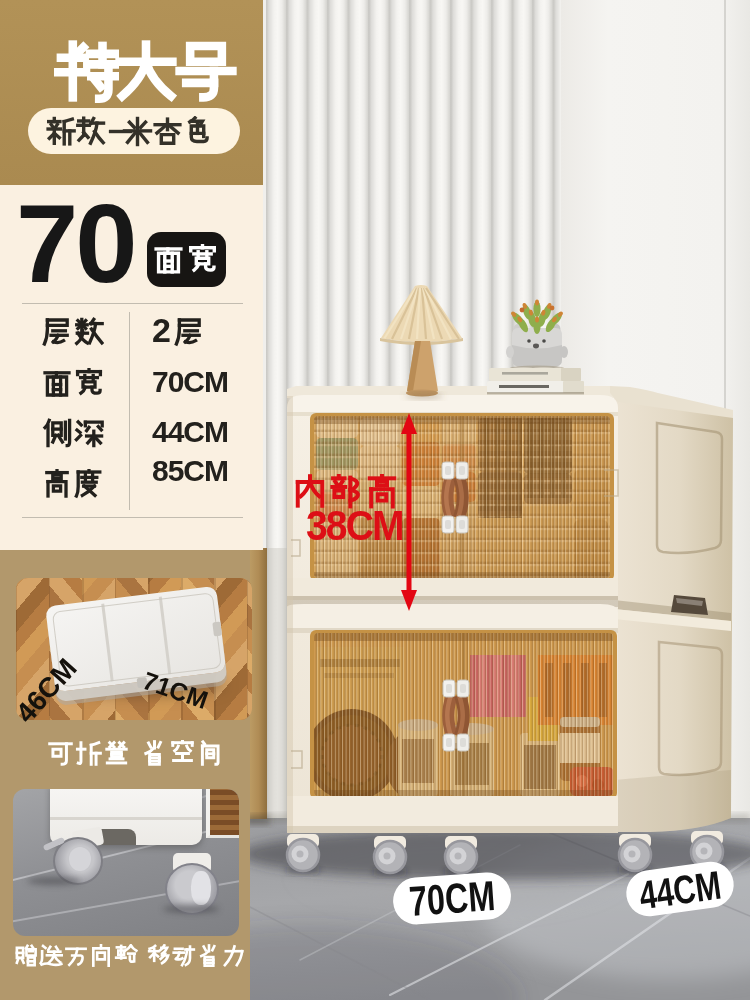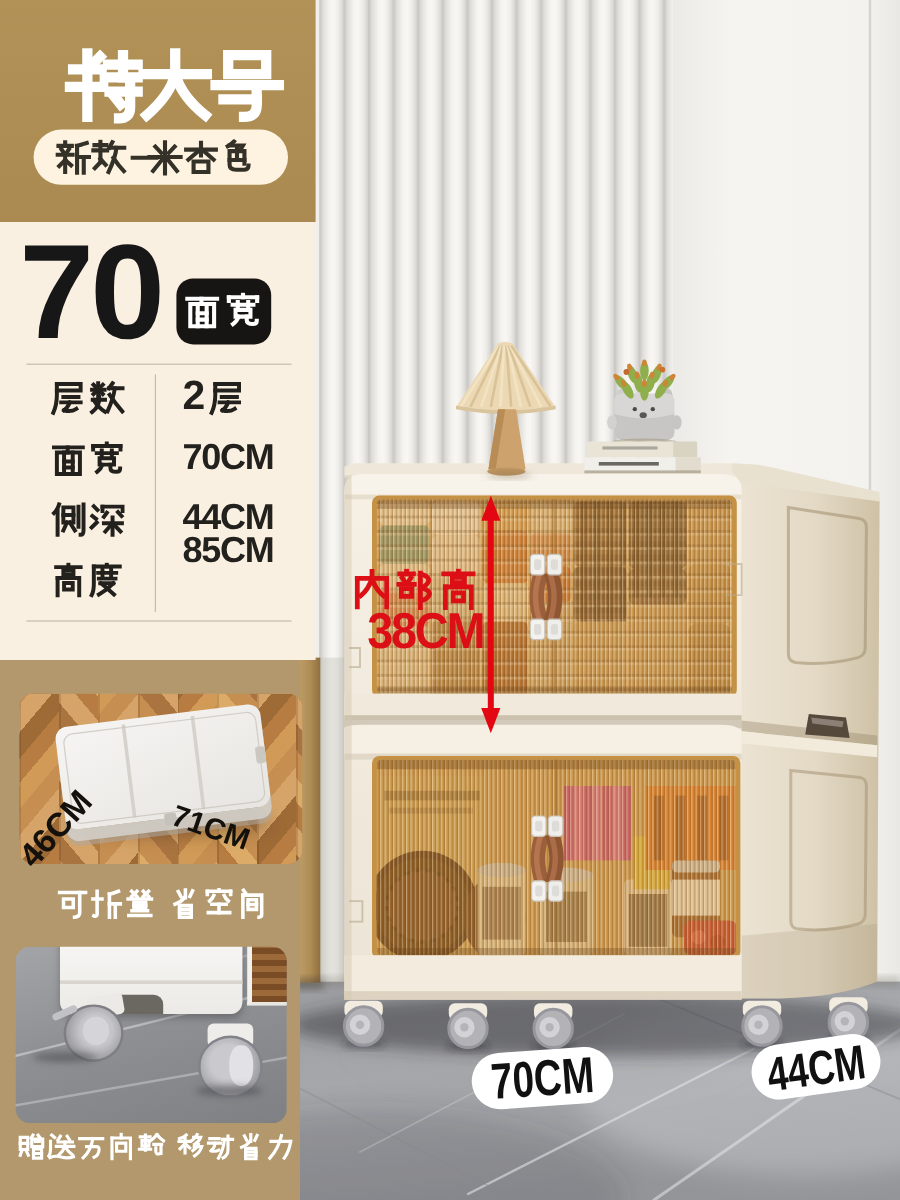--- a/index.html
+++ b/index.html
@@ -775,21 +775,21 @@
     <svg class="cg" style="left:74px;top:418px;width:30px;height:30px;color:#23211d;">
       <use href="#g-shen"></use>
     </svg>
     <div style="position:absolute;left:152px;top:417px;font:700 30px/1 'Liberation Sans',sans-serif;letter-spacing:-1px;color:#23211d">44CM</div>
     <svg class="cg" style="left:42px;top:469px;width:30px;height:30px;color:#23211d;">
       <use href="#g-gao"></use>
     </svg>
     <svg class="cg" style="left:74px;top:469px;width:30px;height:30px;color:#23211d;">
       <use href="#g-du"></use>
     </svg>
-    <div style="position:absolute;left:152px;top:444px;font:700 30px/1 'Liberation Sans',sans-serif;letter-spacing:-1px;color:#23211d">85CM</div>
+    <div style="position:absolute;left:152px;top:456px;font:700 30px/1 'Liberation Sans',sans-serif;letter-spacing:-1px;color:#23211d">85CM</div>
     <div style="position:absolute;left:0;top:550px;width:250px;height:450px;background:#b2986c"></div>
     <div style="position:absolute;left:16px;top:578px;width:236px;height:142px;border-radius:12px;overflow:hidden">
       <div style="position:absolute;inset:0;background:repeating-linear-gradient(50deg,#dcab68 0 13px,#c68e50 13px 28px,#aa7440 28px 42px,#d6a468 42px 57px,#b67c42 57px 70px)"></div>
       <div style="position:absolute;inset:0;background:repeating-linear-gradient(-50deg,#d19a56 0 14px,#b67c42 14px 27px,#9e6a36 27px 41px,#d6a468 41px 56px,#c68e50 56px 70px);-webkit-mask:repeating-linear-gradient(90deg,#000 0 33px,rgba(0,0,0,0) 33px 66px)"></div>
       <div style="position:absolute;inset:0;background:repeating-linear-gradient(90deg,rgba(70,40,15,0.18) 0 1.5px,rgba(0,0,0,0) 1.5px 33px)"></div>
       <div style="position:absolute;left:40px;top:96px;width:170px;height:22px;background:rgba(80,55,30,0.45);border-radius:50%;filter:blur(7px)"></div>
       <div style="position:absolute;left:30px;top:8px;width:180px;height:110px;transform:rotate(-7deg)">
         <div style="position:absolute;left:4px;top:10px;width:172px;height:86px;border-radius:10px;background:linear-gradient(160deg,#f6f5f3,#e7e5e1);box-shadow:0 10px 0 rgba(210,206,200,0.9),0 14px 0 rgba(175,170,162,0.55)"></div>
         <div style="position:absolute;left:60px;top:14px;width:2.5px;height:78px;background:#d5d2cc"></div>
         <div style="position:absolute;left:118px;top:14px;width:2.5px;height:78px;background:#d5d2cc"></div>

